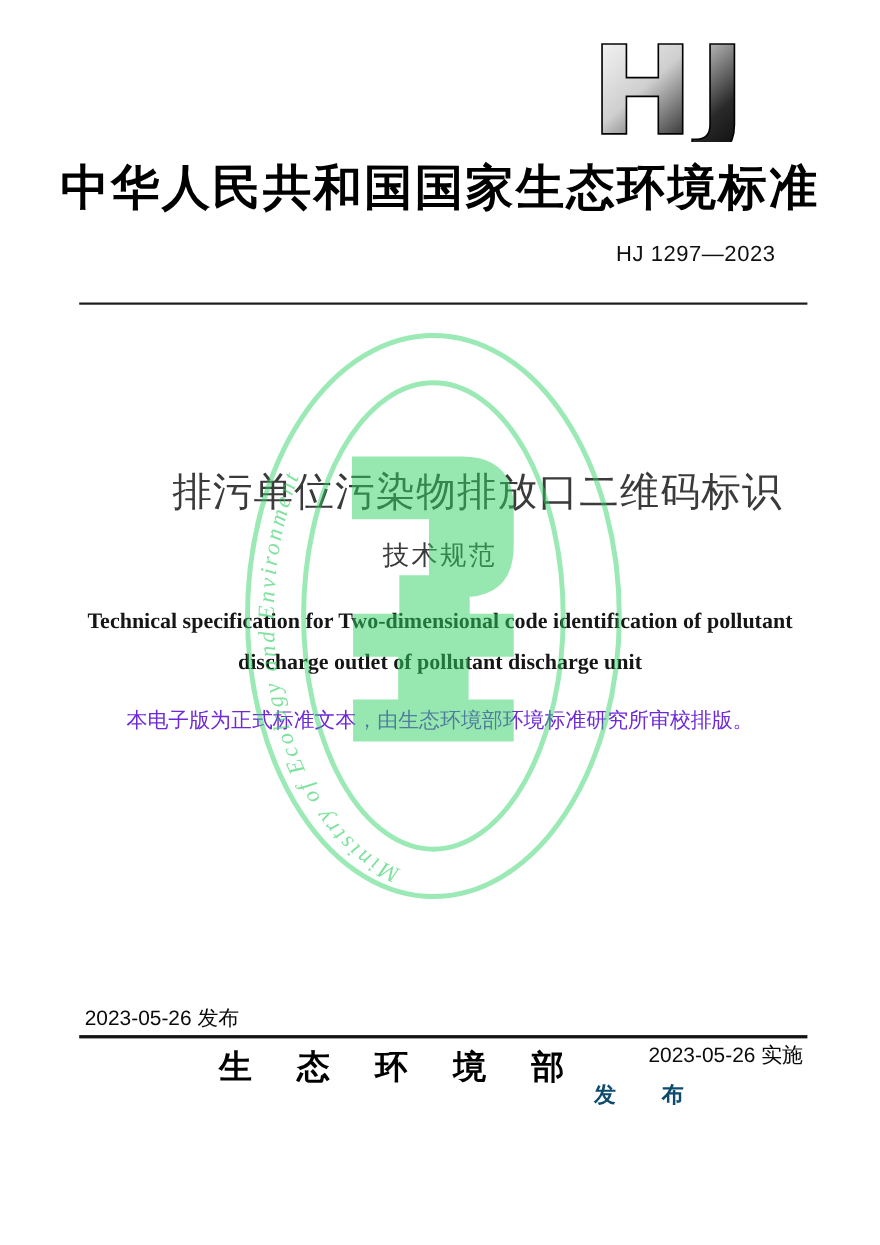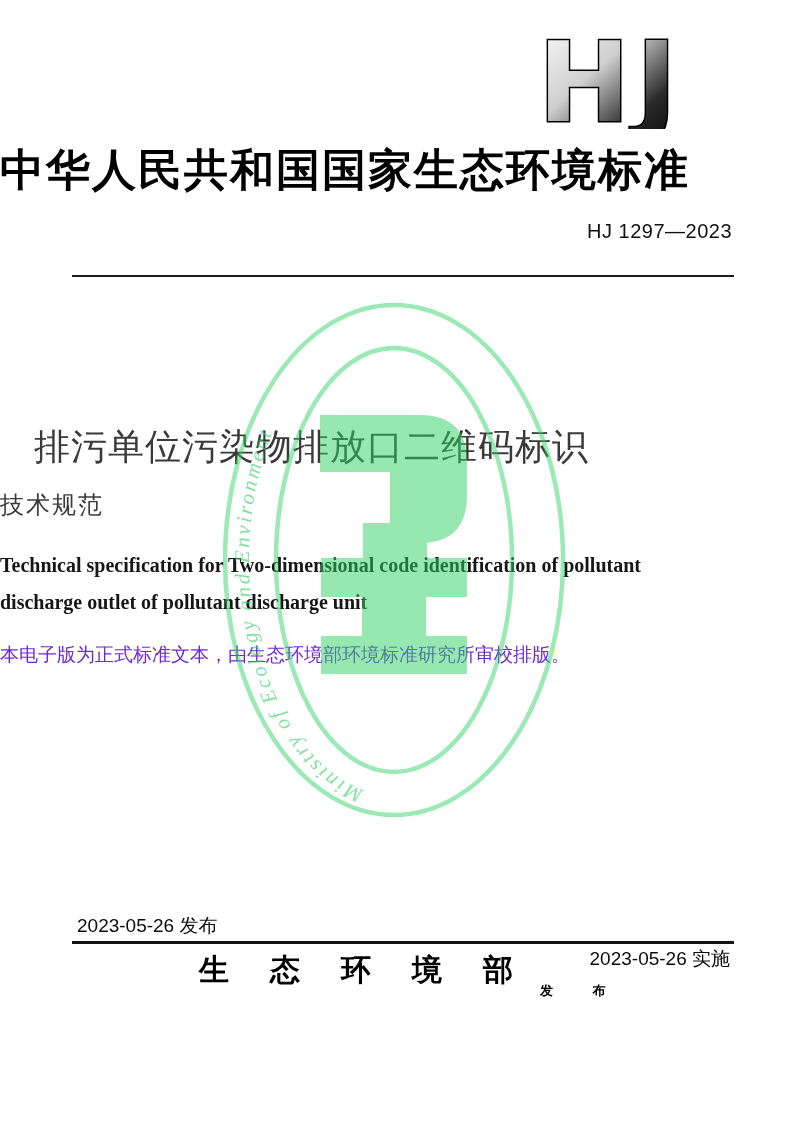--- a/index.html
+++ b/index.html
@@ -1,41 +1,41 @@
 <!DOCTYPE html>
 <html><head>
 <meta charset="utf-8">
 <style>
   html,body{margin:0;padding:0;}
   body{
     width:800px;height:1132px;position:relative;background:#ffffff;
     font-family:"Liberation Sans",sans-serif;overflow:hidden;
   }
   .abs{position:absolute;}
-  .centered{left:0;width:800px;text-align:left;}
+  .centered{left:0;width:800px;text-align:center;}
   .national-title{
     top:141px;font-family:"Liberation Serif",serif;font-weight:bold;
     font-size:44px;letter-spacing:2px;color:#000;white-space:nowrap;
   }
-  .std-number{top:220px;right:68px;font-size:20px;color:#101010;letter-spacing:0.5px;}
+  .std-number{top:220px;right:95px;font-size:20px;color:#101010;letter-spacing:0.5px;}
   .rule-thin{top:275px;left:72px;width:662px;height:2px;background:#1b1b1b;}
   .cn-title-1{top:423px;font-size:36px;color:#3a3a3a;letter-spacing:1px;white-space:nowrap;padding-left:34px;}
   .cn-title-2{top:489px;font-size:24px;color:#3a3a3a;letter-spacing:2px;}
   .en-title{font-family:"Liberation Serif",serif;font-weight:bold;font-size:20px;color:#161616;}
   .en-title-1{top:554px;}
   .en-title-2{top:591px;}
   .note{top:642px;font-size:19px;color:#6d28d9;}
   .date-issue{top:913px;left:77px;font-size:19px;color:#0b0b0b;}
   .date-impl{top:946px;right:70px;font-size:19px;color:#0b0b0b;}
   .rule-thick{top:941px;left:72px;width:662px;height:3px;background:#141414;}
   .publisher{
     top:950px;left:199px;font-family:"Liberation Serif",serif;font-weight:bold;
     font-size:30px;letter-spacing:41px;color:#000;white-space:nowrap;
   }
-  .publish-label{top:982px;left:540px;font-size:13px;font-weight:bold;letter-spacing:18px;color:#000000;white-space:nowrap;text-align:right;}
+  .publish-label{top:982px;left:540px;font-size:20px;font-weight:bold;letter-spacing:18px;color:#0c4a6e;white-space:nowrap;text-align:right;}
   .hj-logo{top:34px;left:536px;}
   .watermark{top:0;left:0;pointer-events:none;}
 </style>
 </head>
 <body>
 
 <svg class="abs hj-logo" width="170" height="95" viewBox="0 0 170 95">
   <defs>
     <linearGradient id="hjgrad" x1="0" y1="0" x2="1" y2="1">
       <stop offset="0" stop-color="#ffffff"></stop>

